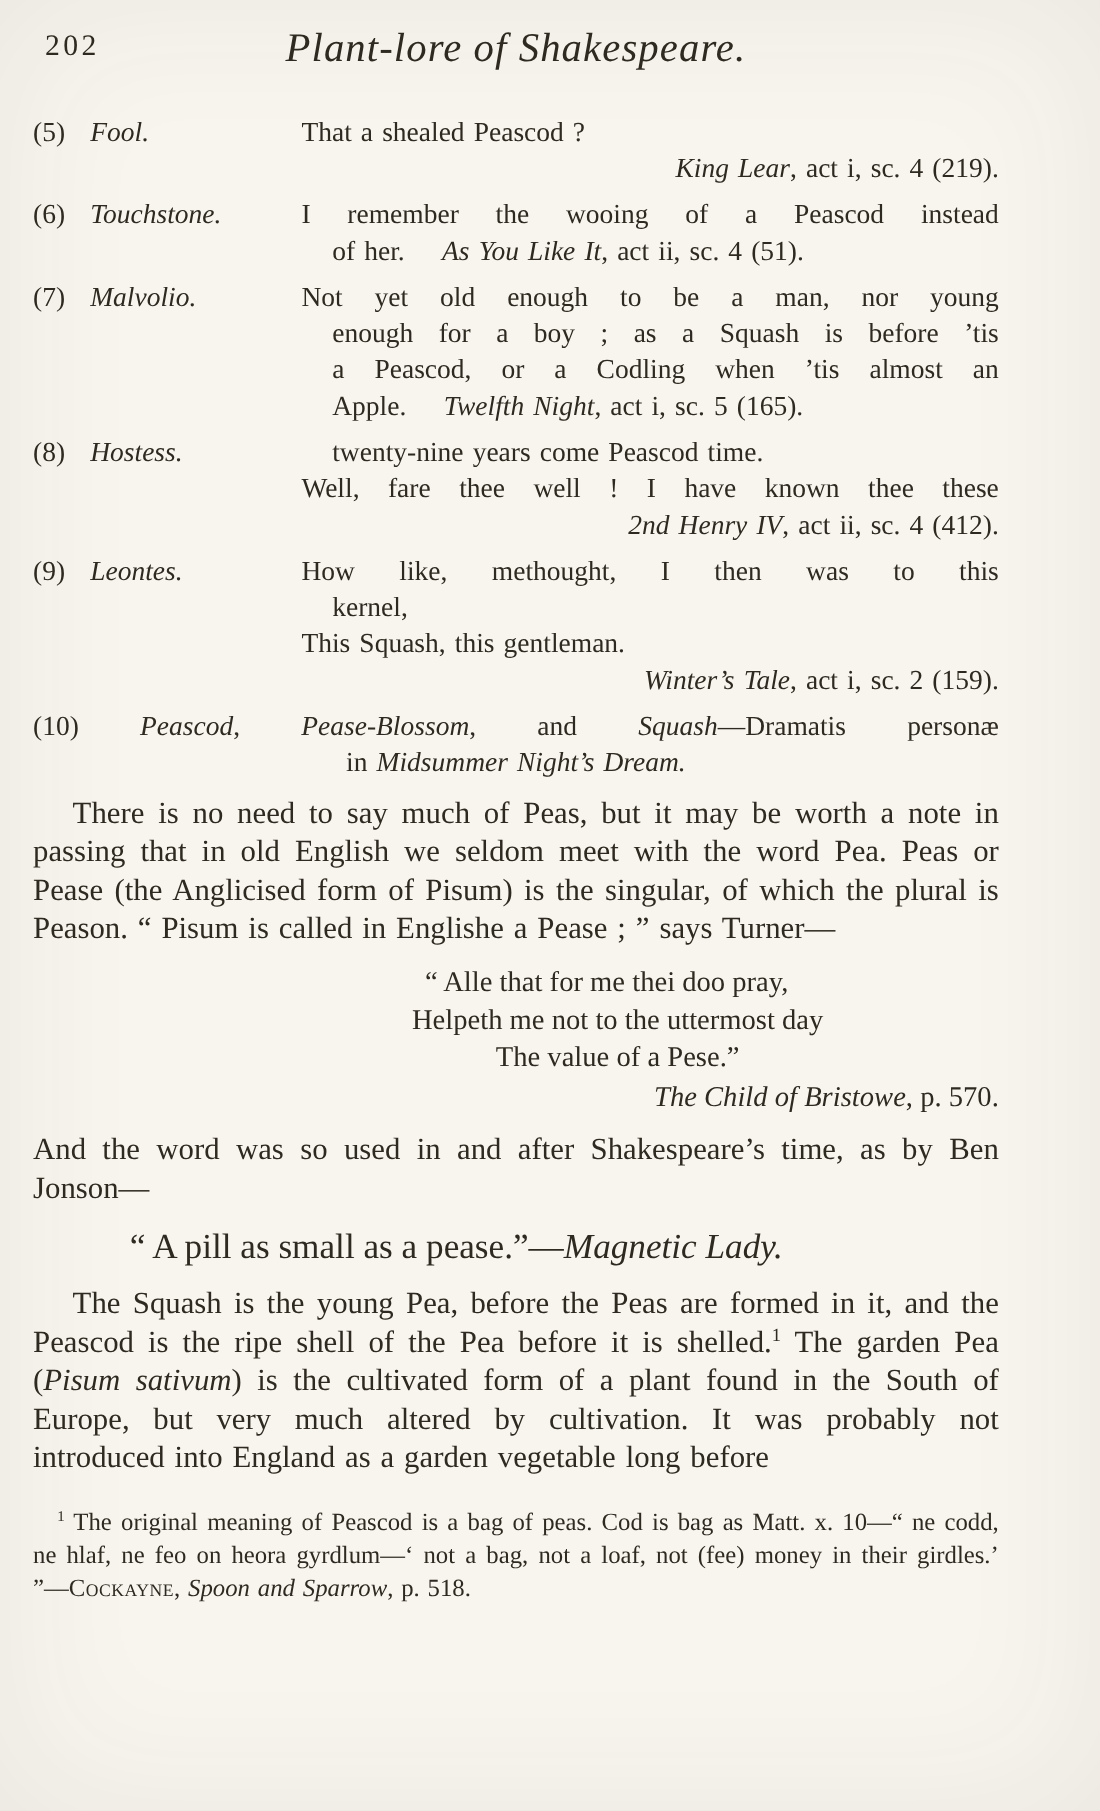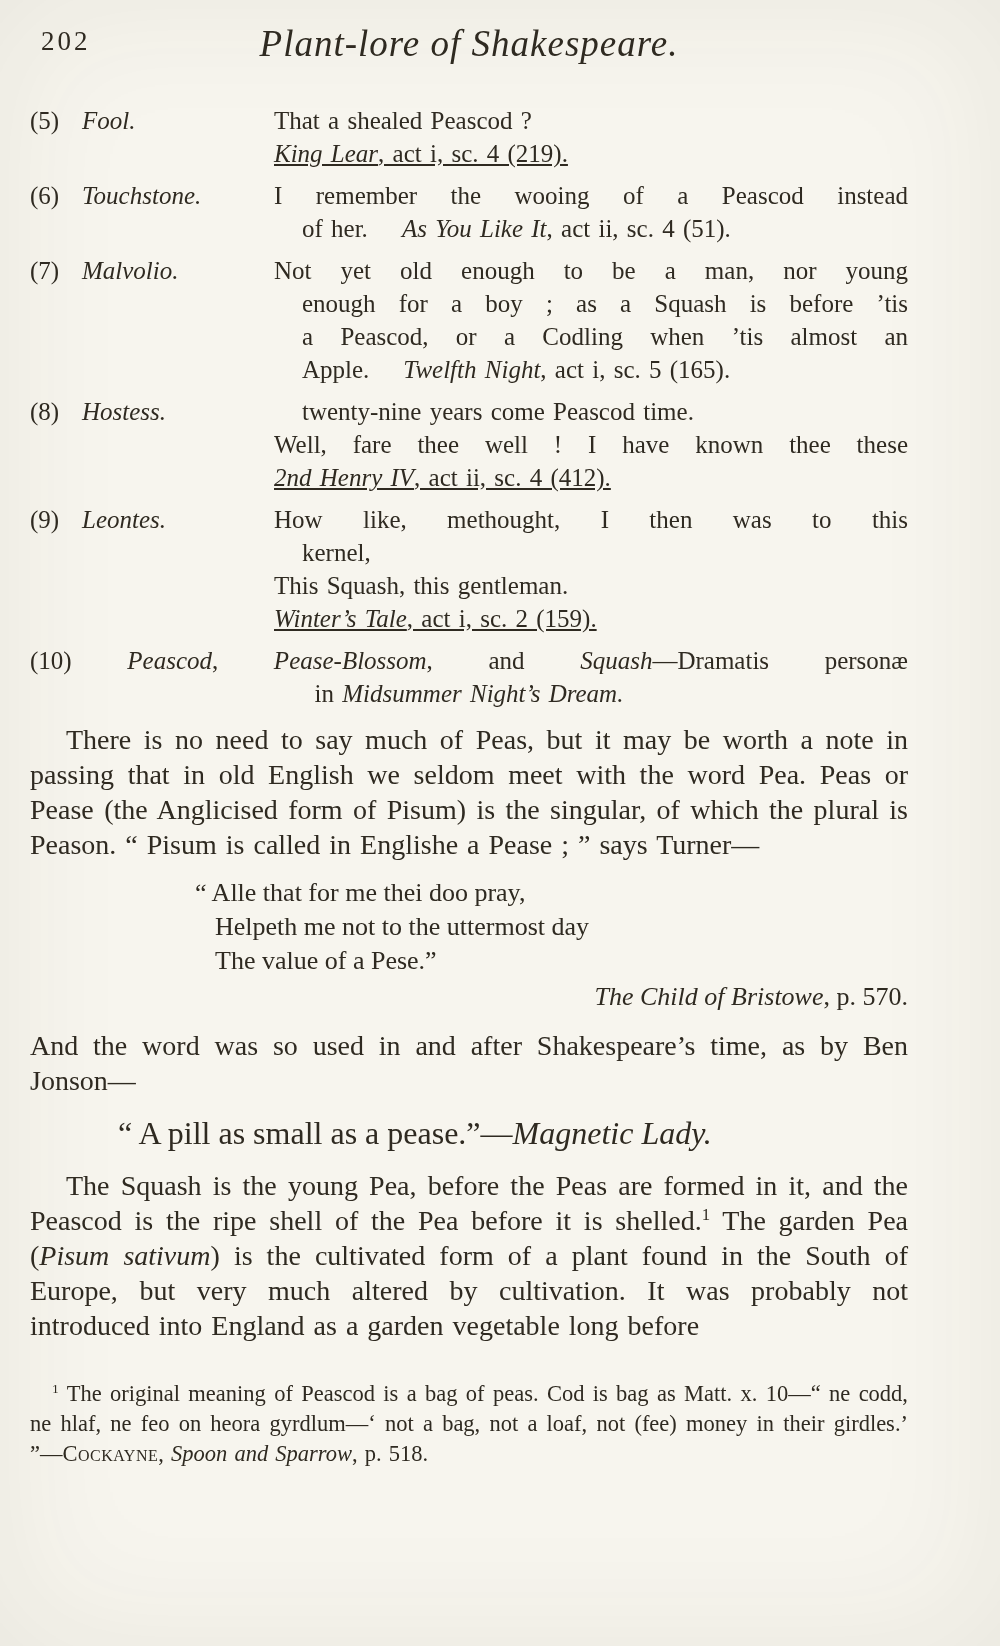--- a/index.html
+++ b/index.html
@@ -23,44 +23,44 @@
   
   .quote { display:flex; font-size:25px; line-height:33px; margin-bottom:9px; word-spacing:2px; }
   .q-left { flex:none; width:244px; display:flex; }
   .q-num { width:52px; flex:none; }
   .q-speaker { font-style:italic; }
   .q-body { flex:1; min-width:0; }
   .q-line { }
   .q-cont { padding-left:28px; }
   .j { text-align:justify; text-align-last:justify; }
   .q-row { display:flex; justify-content:flex-start;gap:34px; }
-  .q-attr { text-align:left;text-decoration:underline; }
+  .q-attr { text-align:right; }
   .ital { font-style:italic; }
 
   .quote10 { font-size:25px; line-height:33px; margin-top:4px; margin-bottom:6px; word-spacing:2px; }
   .q10-l2 { text-align:center; }
 
   
   .para { font-size:28px; line-height:35px; text-align:justify; word-spacing:2px; }
   .indent1 { text-indent:36px; }
   .p1 { margin-top:12px; }
   .p2 { margin-top:14px; }
   .p3 { margin-top:16px; }
 
   
-  .verse { margin:14px 0 0 165px; font-size:26px; line-height:34px; }
+  .verse { margin:14px 0 0 165px; font-size:26px; line-height:34px;text-align:center; }
   .v-cont { padding-left:20px; }
   .verse-attr { text-align:right; font-size:26px; line-height:34px; margin-top:2px; }
 
   .jonson { margin:18px 0 18px 88px; font-size:32px; line-height:34px; }
 
   sup.fn { font-size:60%; vertical-align:super; line-height:0; }
 
   
-  .footnote { margin-top:36px; font-size:22.5px; line-height:30px; text-align:justify; text-indent:22px; word-spacing:1.5px; }
+  .footnote { margin-top:26px; font-size:22.5px; line-height:30px; text-align:justify; text-indent:22px; word-spacing:1.5px; }
   .smallcaps { font-variant:small-caps; letter-spacing:0.5px; }
 </style>
 </head>
 <body>
 
 <div class="page">
 
   <header class="header">
     <span class="page-num">202</span>
     <div class="running-title">Plant-lore of Shakespeare.</div>

